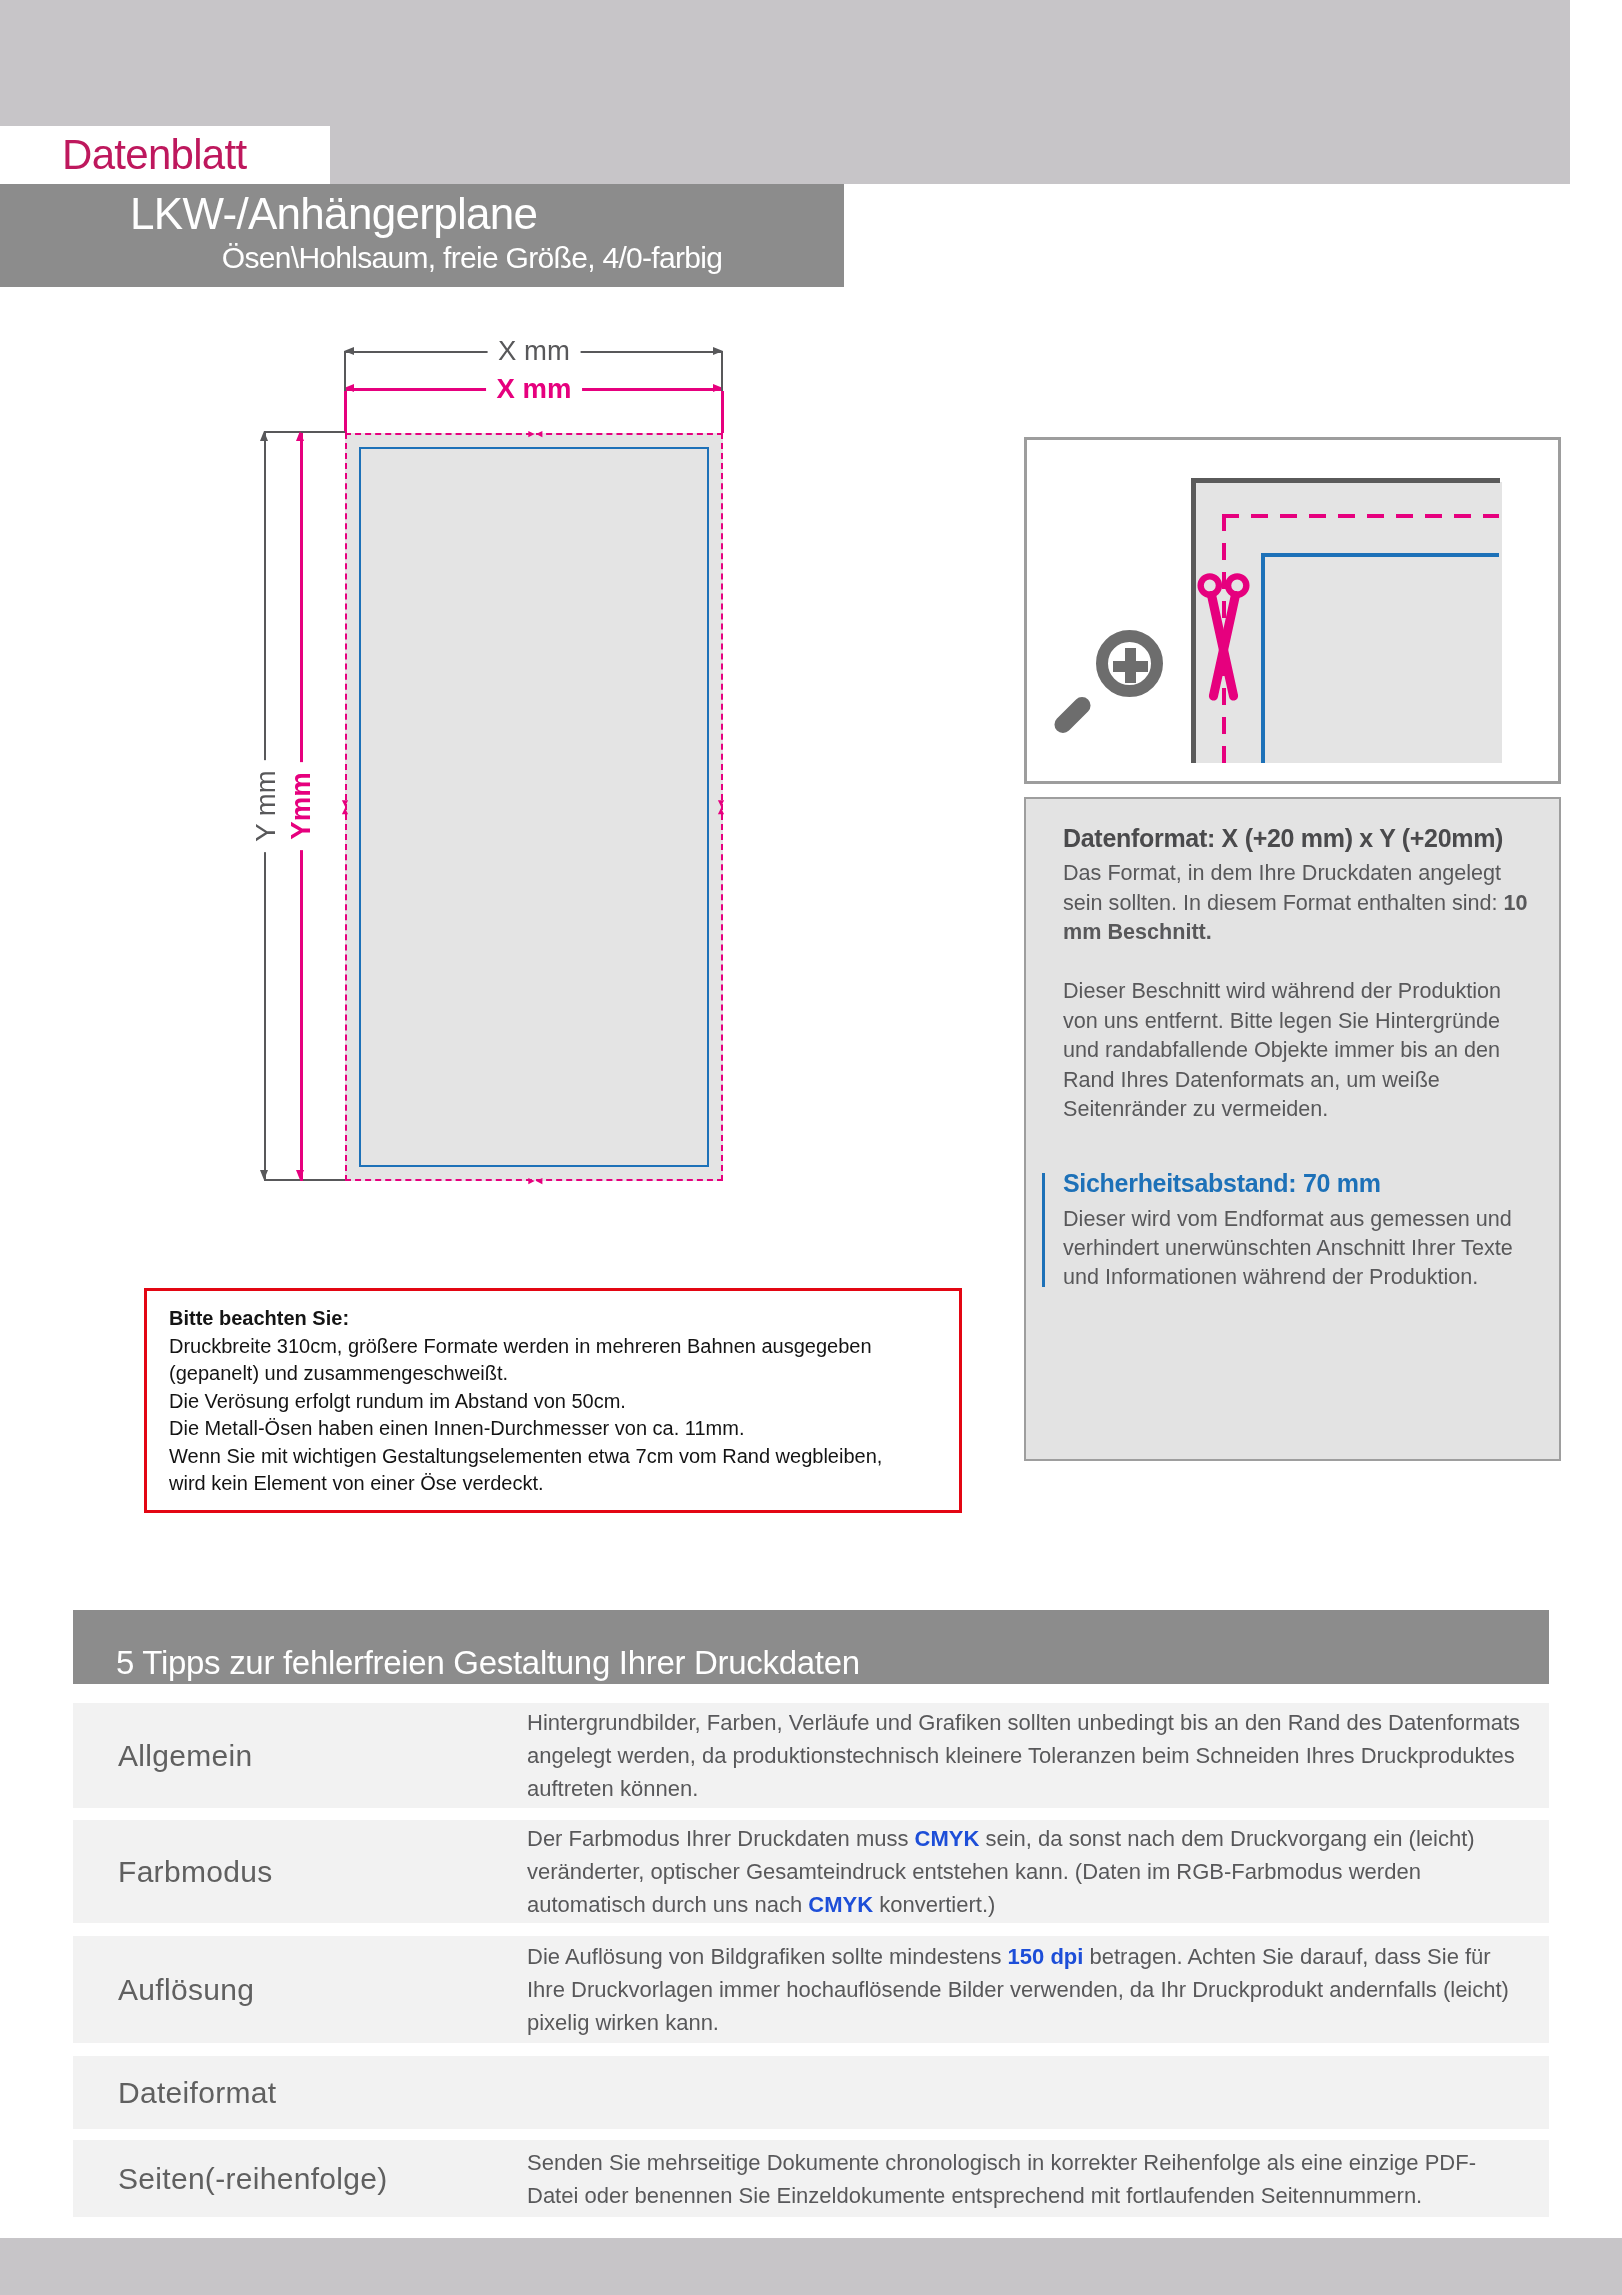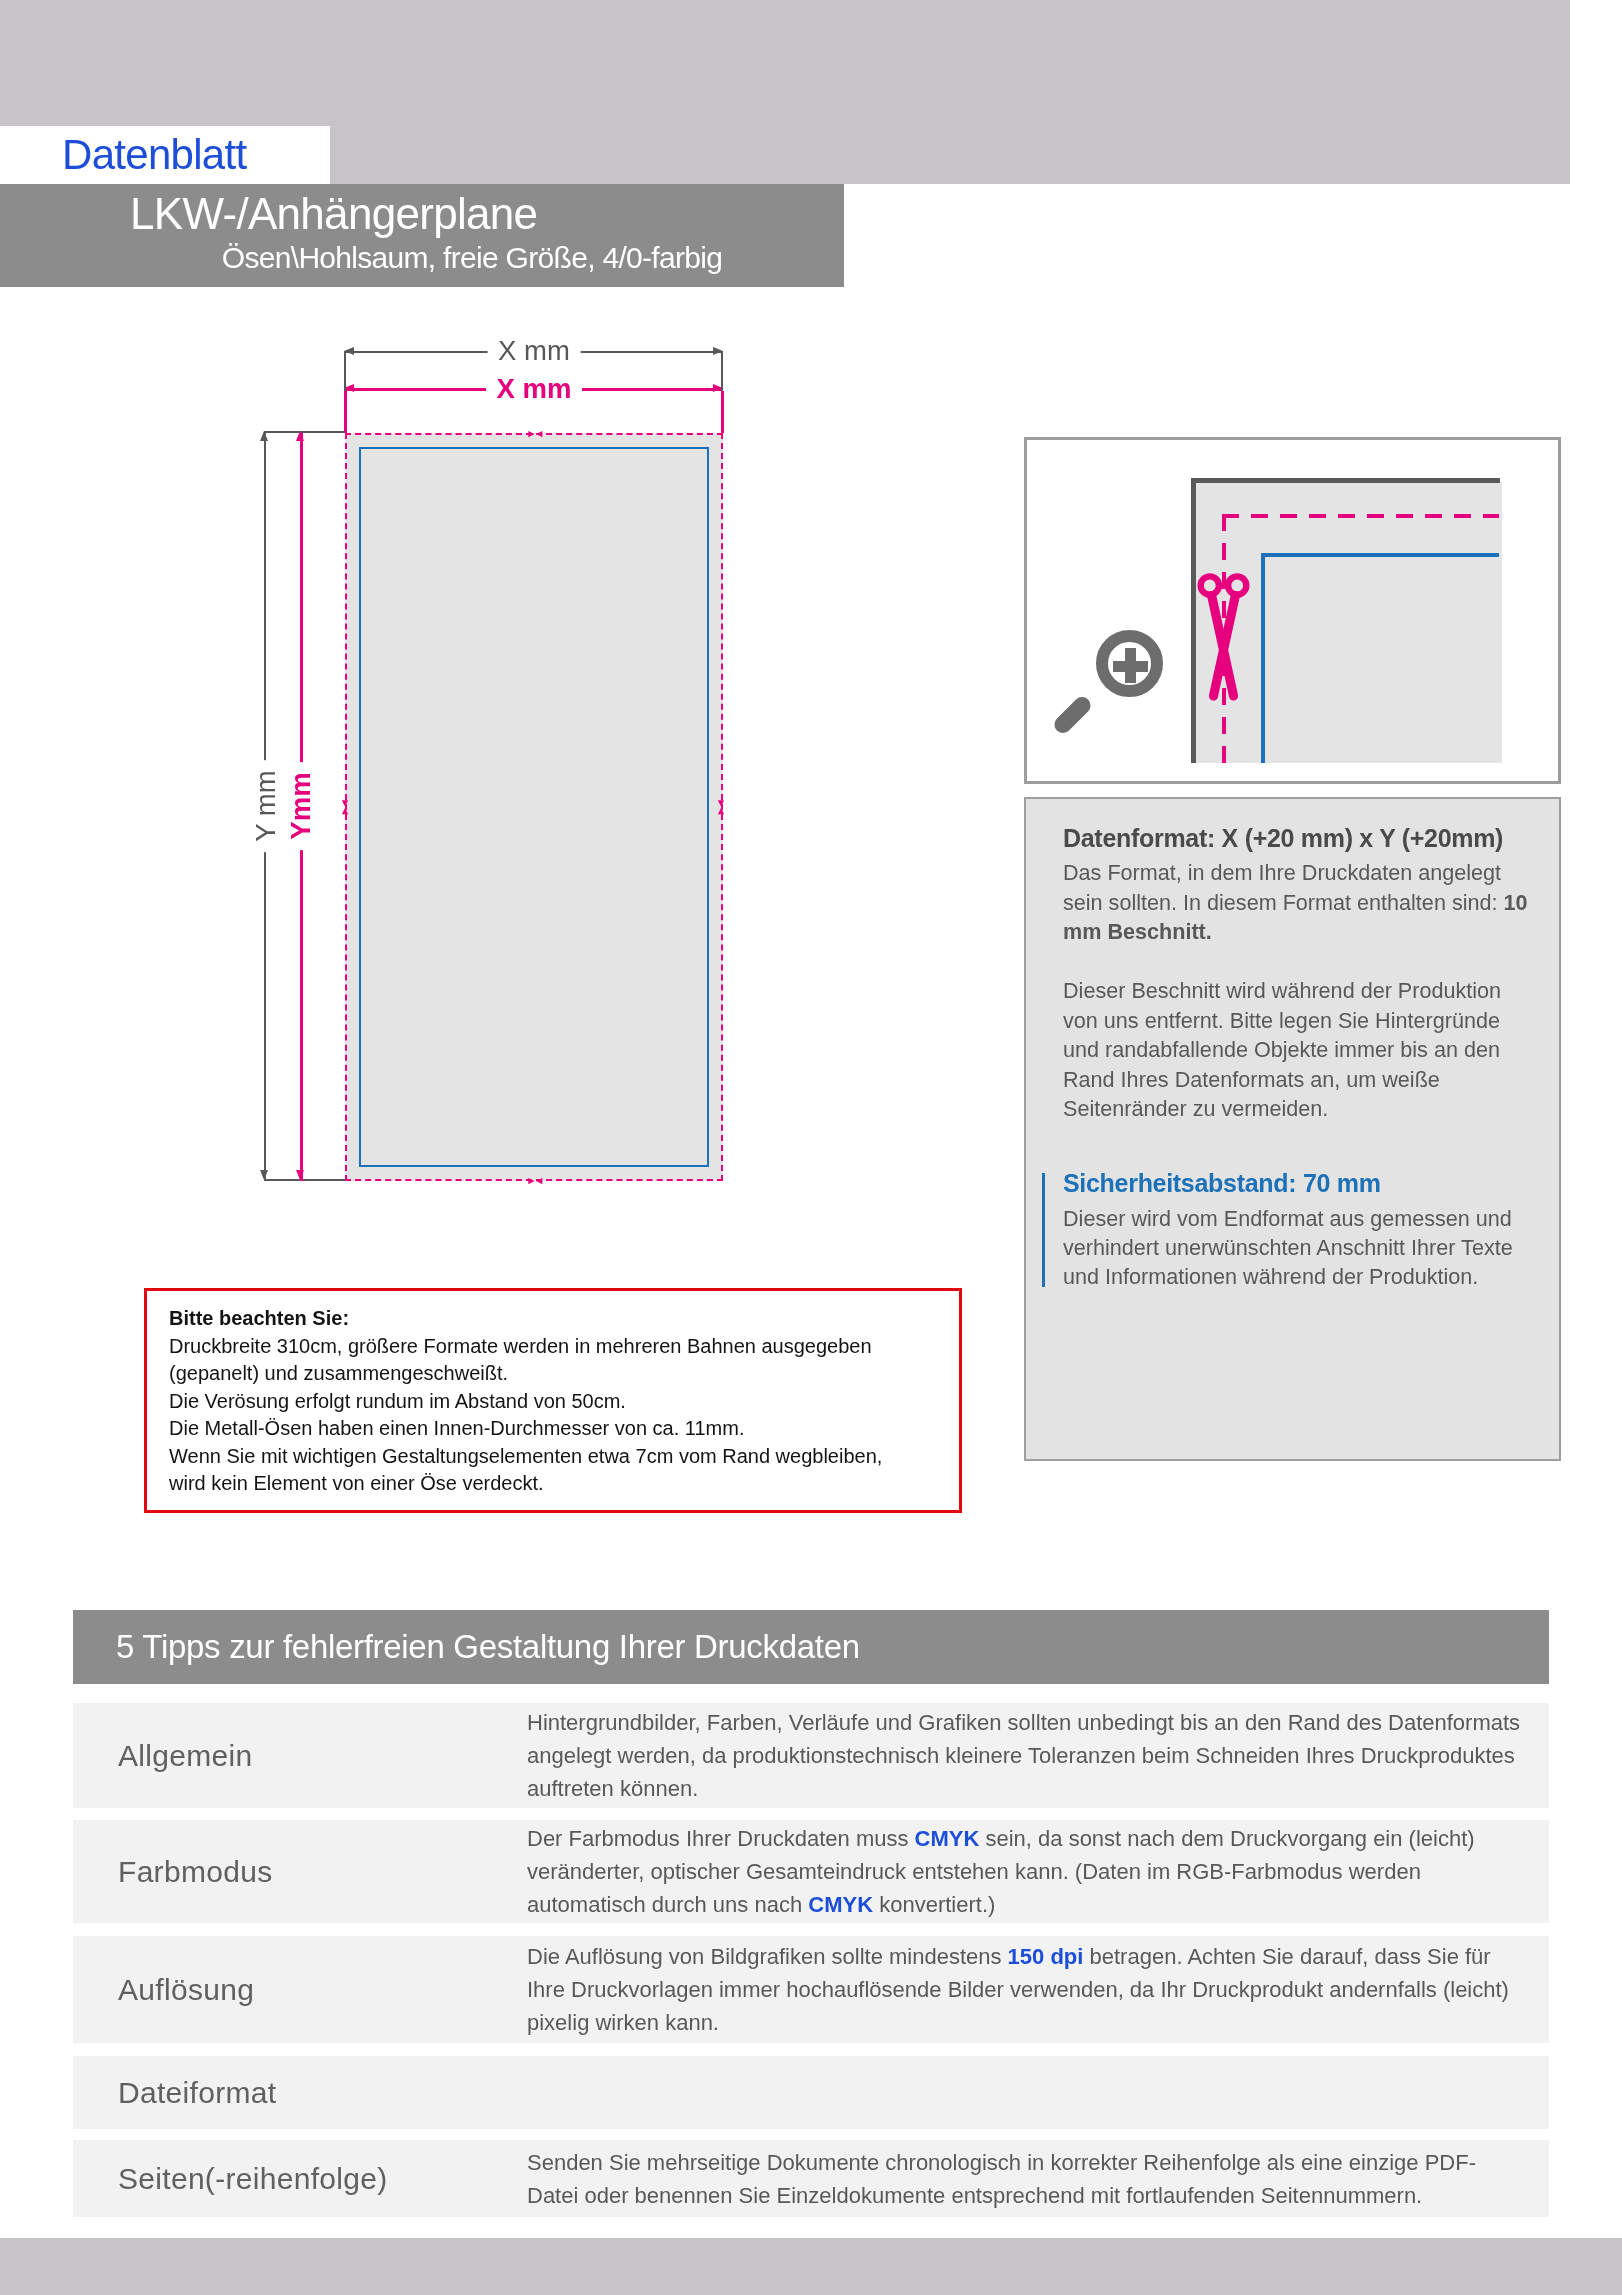--- a/index.html
+++ b/index.html
@@ -2,21 +2,21 @@
 <html style="font-size:10.5px"><head>
 <meta charset="utf-8">
 <style>
   html,body{margin:0;padding:0;background:#ffffff;}
   .page{position:relative;width:1623px;height:2295px;background:#ffffff;overflow:hidden;
         font-family:"Liberation Sans",sans-serif;color:#58585a;}
 
   
   .top-band{position:absolute;left:0;top:0;width:1570px;height:184px;background:#c7c5c8;}
   .tab-box{position:absolute;left:0;top:126px;width:330px;height:58px;background:#ffffff;}
-  .tab-box span{position:absolute;left:62px;top:4.6px;font-size:42px;color:#1d4ed8;letter-spacing:-0.7px;}
+  .tab-box span{position:absolute;left:62px;top:4.6px;font-size:42px;color:#be185d;letter-spacing:-0.7px;}
   .title-box{position:absolute;left:0;top:184px;width:844px;height:103px;background:#8c8c8c;color:#ffffff;}
   .title-line{position:relative;left:130px;top:3.9px;font-size:44px;letter-spacing:-0.7px;line-height:51px;}
   .subtitle-line{position:relative;left:50px;top:3.9px;text-align:center;font-size:30px;letter-spacing:-0.7px;line-height:38px;}
 
   
   .hline{position:absolute;height:2px;background:#58585a;}
   .vline{position:absolute;width:2px;background:#58585a;}
   .hline.m{height:2.6px;background:#e6007e;}
   .vline.m{width:2.6px;background:#e6007e;}
   .ah{position:absolute;width:0;height:0;border-style:solid;}
@@ -67,21 +67,21 @@
 
   
   .notice{position:absolute;left:144px;top:1288px;width:818px;height:225px;box-sizing:border-box;
           border:3.9px solid #e30613;background:#ffffff;padding:14.4px 22px;color:#141414;
           font-size:20px;line-height:27.5px;}
   .notice .nhead{font-weight:bold;}
   .notice .nbody{white-space:pre-line;}
 
   
   .tips-bar{position:absolute;left:73px;top:1610px;width:1476px;height:74px;background:#8c8c8c;}
-  .tips-bar span{position:absolute;left:43px;top:0;line-height:74px;font-size:33px;color:#ffffff;letter-spacing:-0.3px;}
+  .tips-bar span{position:absolute;left:43px;top:16px;line-height:74px;font-size:33px;color:#ffffff;letter-spacing:-0.3px;}
   .tip-row{position:absolute;left:73px;width:1476px;background:#f2f2f2;display:flex;align-items:center;
            box-sizing:border-box;padding-left:45px;}
   .tip-label{width:409px;font-size:30px;color:#606060;letter-spacing:0.3px;}
   .tip-text{flex:1;padding-right:26px;font-size:22px;line-height:33px;color:#58585a;}
   .tip-text b{color:#1d4ed8;}
   .r1{top:1703px;height:105px;} .r2{top:1820px;height:103px;} .r3{top:1936px;height:107px;}
   .r4{top:2056px;height:73px;} .r5{top:2140px;height:77px;}
 
   .bottom-band{position:absolute;left:0;top:2238px;width:1623px;height:58px;background:#c7c5c8;}
 </style>

